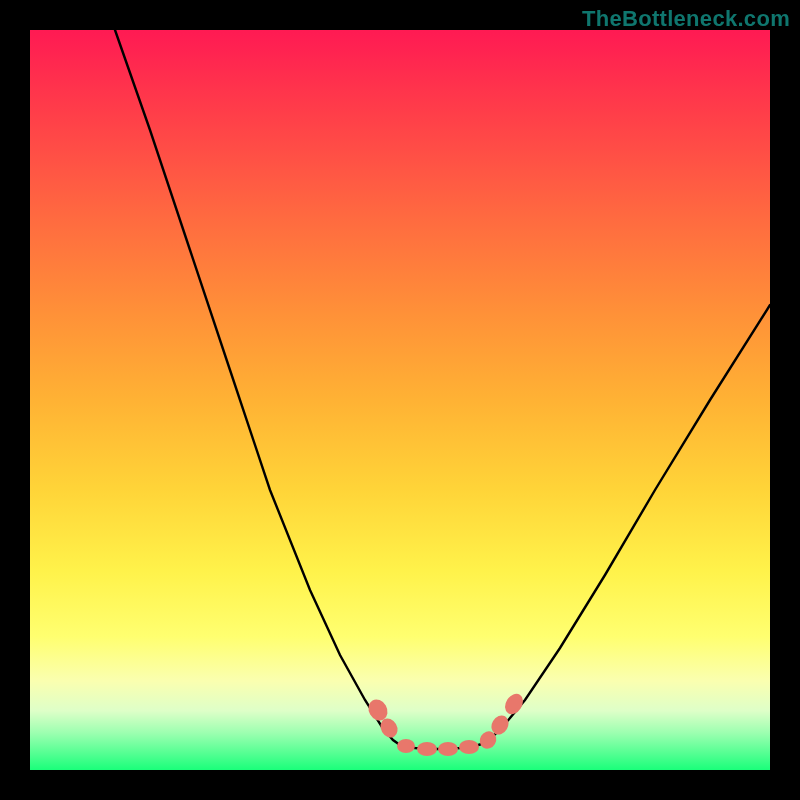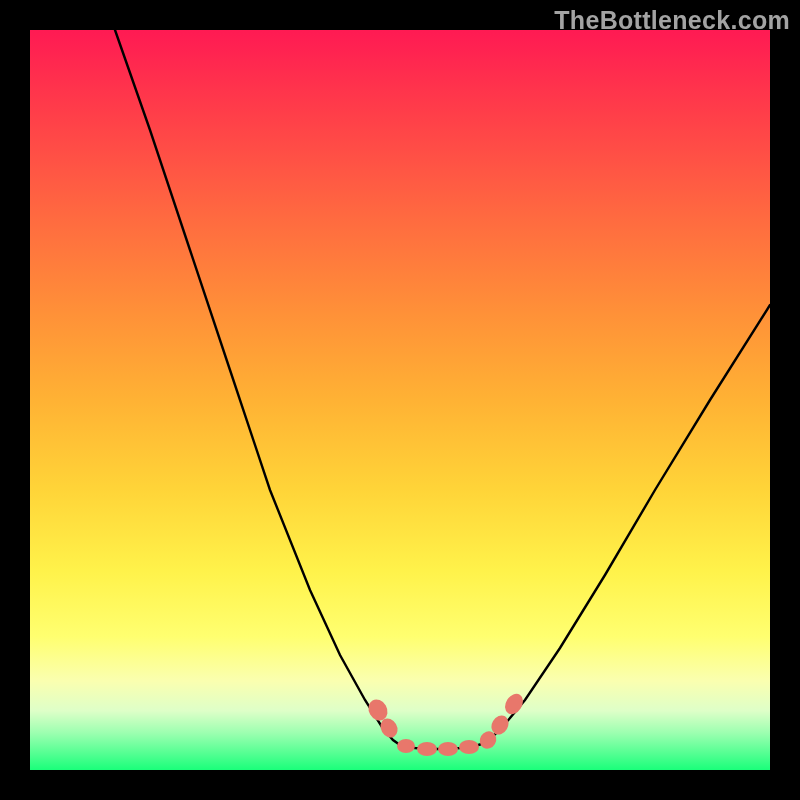--- a/index.html
+++ b/index.html
@@ -30,22 +30,22 @@
       #9cffb0 95%,
       #4eff90 98%,
       #1aff7a 100%
     );
   }
   .watermark {
     position: absolute;
     top: 6px;
     right: 10px;
     font-family: Arial, Helvetica, sans-serif;
-    font-size: 25px;
-    color: #a3a3a3;
+    font-size: 22px;
+    color: #0f766e;
     font-weight: 600;
     letter-spacing: 0.3px;
     user-select: none;
   }
   svg.curve {
     position: absolute;
     left: 0;
     top: 0;
     width: 740px;
     height: 740px;

